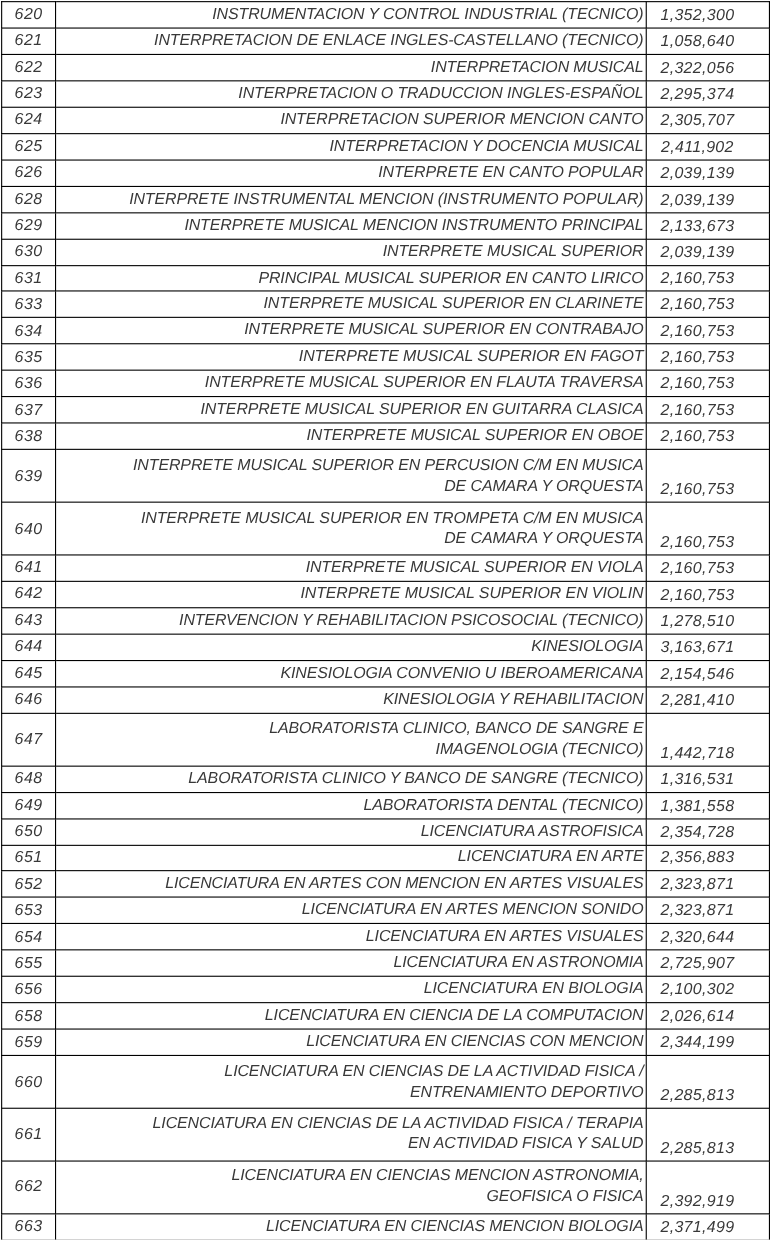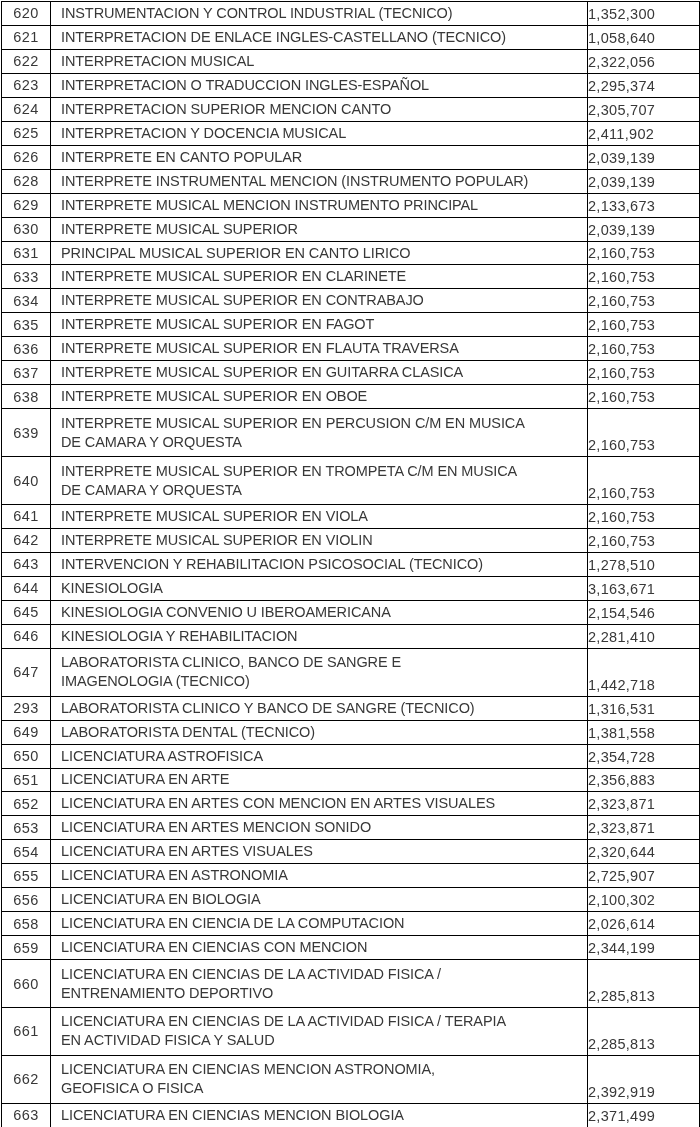--- a/index.html
+++ b/index.html
@@ -14,48 +14,49 @@
     background: #ffffff;
     font-family: "Liberation Sans", "DejaVu Sans", sans-serif;
   }
   table.fee-table {
     border-collapse: collapse;
     table-layout: fixed;
     width: 698px;
     height: 1127px;
     margin-left: 1px;
     margin-top: 1px;
+    font-style: italic;
   }
   col.c-code  { width: 49px;  }
   col.c-name  { width: 537px; }
   col.c-value { width: 112px; }
   td {
     border: 1.5px solid #000000;
     color: #383838;
     font-size: 14.5px;
     overflow: hidden;
     padding: 0;
   }
   td.code {
     text-align: center;
     vertical-align: middle;
     letter-spacing: 0.5px;
   }
   td.name {
-    text-align: left;
+    text-align: right;
     vertical-align: middle;
-    padding-left: 10px;
+    padding-left: 22px;
     padding-right: 2px;
     white-space: pre-line;
     line-height: 19px;
     letter-spacing: -0.1px;
     margin-left: 16px;
   }
   td.value {
-    text-align: left;
+    text-align: center;
     vertical-align: bottom;
     padding-right: 19px;
     padding-bottom: 2px;
     line-height: 18px;
     letter-spacing: 0.3px;
   }
   tr.single { height: 22.5px; }
   tr.double { height: 45px; }
 </style>
 </head>
@@ -196,21 +197,21 @@
           <td class="name">KINESIOLOGIA Y REHABILITACION</td>
           <td class="value">2,281,410</td>
         </tr>
         <tr class="double">
           <td class="code">647</td>
           <td class="name">LABORATORISTA CLINICO, BANCO DE SANGRE E
 IMAGENOLOGIA (TECNICO)</td>
           <td class="value">1,442,718</td>
         </tr>
         <tr class="single">
-          <td class="code">293</td>
+          <td class="code">648</td>
           <td class="name">LABORATORISTA CLINICO Y BANCO DE SANGRE (TECNICO)</td>
           <td class="value">1,316,531</td>
         </tr>
         <tr class="single">
           <td class="code">649</td>
           <td class="name">LABORATORISTA DENTAL (TECNICO)</td>
           <td class="value">1,381,558</td>
         </tr>
         <tr class="single">
           <td class="code">650</td>

